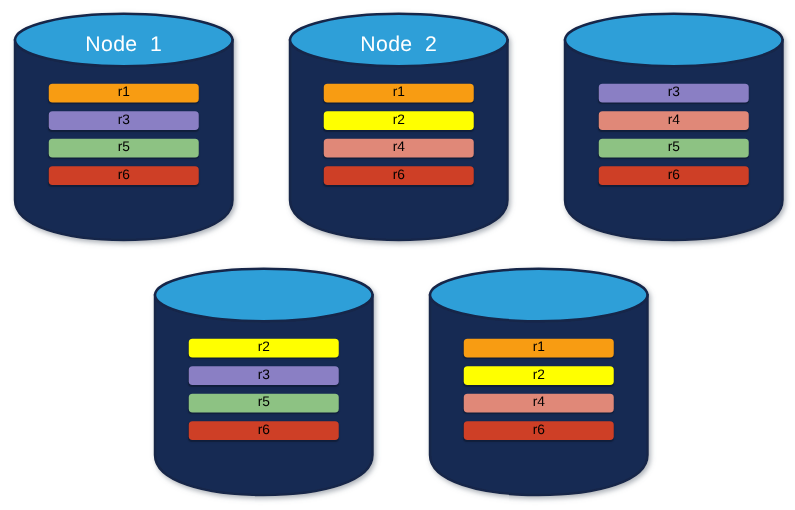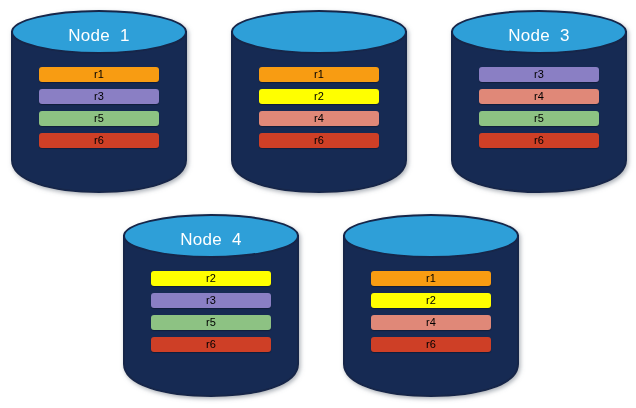--- a/index.html
+++ b/index.html
@@ -118,20 +118,21 @@
         <defs>
           <filter id="sh1" x="-25%" y="-25%" width="160%" height="160%">
             <feDropShadow dx="1.5" dy="2" stdDeviation="2.2" flood-color="#6b7280" flood-opacity="0.55"></feDropShadow>
           </filter>
         </defs>
         <g filter="url(#sh1)">
           <path d="M 4 24 L 4 152 C 4 173 44 184 91 184 C 138 184 178 173 178 152 L 178 24 Z" fill="#172c52" stroke="#14254a" stroke-width="2"></path>
           <ellipse cx="91" cy="24" rx="87" ry="21" fill="#2f9fd8" stroke="#14254a" stroke-width="2"></ellipse>
         </g>
       </svg>
+      <div class="node-title">Node  2</div>
       <div class="replica-stack">
         <div class="replica-bar" style="background: rgb(248, 156, 18);">
           <span class="replica-label">r1</span>
         </div>
         <div class="replica-bar" style="background: rgb(255, 255, 0);">
           <span class="replica-label">r2</span>
         </div>
         <div class="replica-bar" style="background: rgb(224, 136, 120);">
           <span class="replica-label">r4</span>
         </div>
@@ -145,21 +146,20 @@
         <defs>
           <filter id="sh2" x="-25%" y="-25%" width="160%" height="160%">
             <feDropShadow dx="1.5" dy="2" stdDeviation="2.2" flood-color="#6b7280" flood-opacity="0.55"></feDropShadow>
           </filter>
         </defs>
         <g filter="url(#sh2)">
           <path d="M 4 24 L 4 152 C 4 173 44 184 91 184 C 138 184 178 173 178 152 L 178 24 Z" fill="#172c52" stroke="#14254a" stroke-width="2"></path>
           <ellipse cx="91" cy="24" rx="87" ry="21" fill="#2f9fd8" stroke="#14254a" stroke-width="2"></ellipse>
         </g>
       </svg>
-      <div class="node-title">Node  3</div>
       <div class="replica-stack">
         <div class="replica-bar" style="background: rgb(138, 127, 196);">
           <span class="replica-label">r3</span>
         </div>
         <div class="replica-bar" style="background: rgb(224, 136, 120);">
           <span class="replica-label">r4</span>
         </div>
         <div class="replica-bar" style="background: rgb(141, 194, 131);">
           <span class="replica-label">r5</span>
         </div>
@@ -173,21 +173,20 @@
         <defs>
           <filter id="sh3" x="-25%" y="-25%" width="160%" height="160%">
             <feDropShadow dx="1.5" dy="2" stdDeviation="2.2" flood-color="#6b7280" flood-opacity="0.55"></feDropShadow>
           </filter>
         </defs>
         <g filter="url(#sh3)">
           <path d="M 4 24 L 4 152 C 4 173 44 184 91 184 C 138 184 178 173 178 152 L 178 24 Z" fill="#172c52" stroke="#14254a" stroke-width="2"></path>
           <ellipse cx="91" cy="24" rx="87" ry="21" fill="#2f9fd8" stroke="#14254a" stroke-width="2"></ellipse>
         </g>
       </svg>
-      <div class="node-title">Node  4</div>
       <div class="replica-stack">
         <div class="replica-bar" style="background: rgb(255, 255, 0);">
           <span class="replica-label">r2</span>
         </div>
         <div class="replica-bar" style="background: rgb(138, 127, 196);">
           <span class="replica-label">r3</span>
         </div>
         <div class="replica-bar" style="background: rgb(141, 194, 131);">
           <span class="replica-label">r5</span>
         </div>

